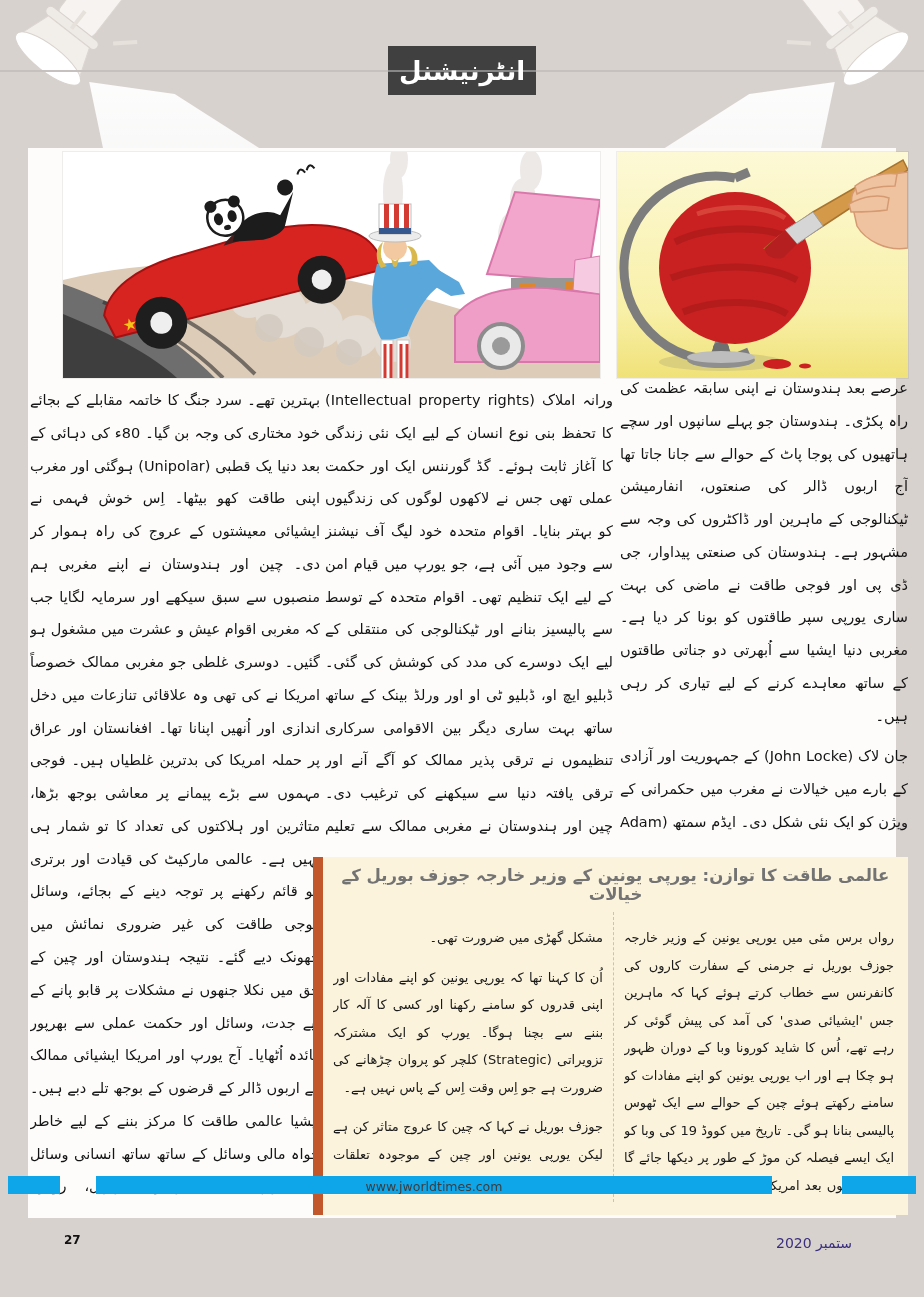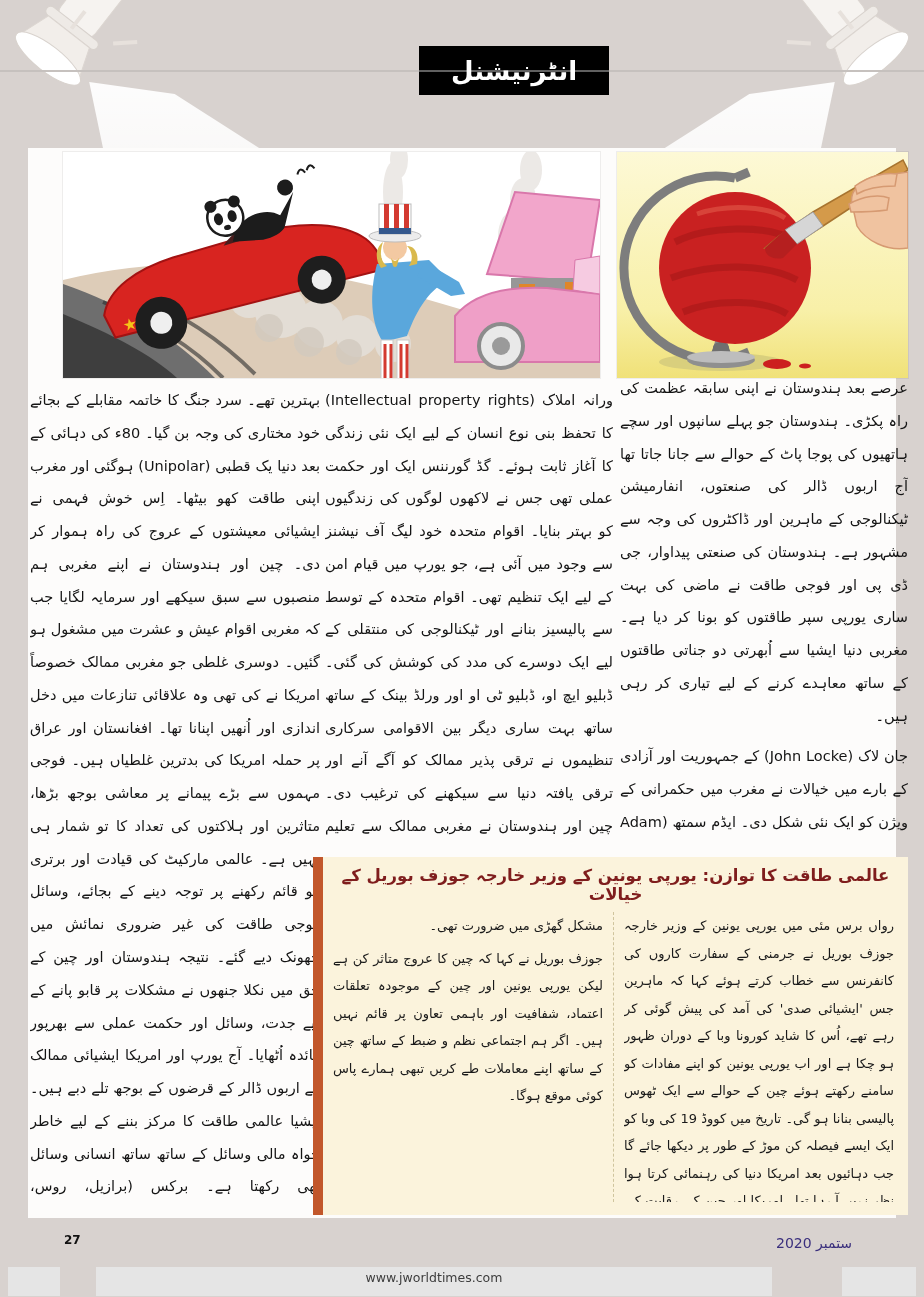--- a/index.html
+++ b/index.html
@@ -6,42 +6,42 @@
   body{width:924px;height:1297px;background:#d8d2cf;font-family:"DejaVu Sans",sans-serif;position:relative;overflow:hidden;}
   .layer{position:absolute;}
   
   .beam{position:absolute;z-index:1;background:linear-gradient(to bottom,rgba(255,255,255,.95),rgba(255,255,255,.55));}
   .beam-left{left:55px;top:82px;width:570px;height:300px;clip-path:polygon(6% 0,21% 4%,100% 100%,17% 100%);}
   .beam-right{left:299px;top:82px;width:570px;height:300px;clip-path:polygon(79% 4%,94% 0,83% 100%,0 100%);}
   .content-bg{left:28px;top:148px;width:868px;height:1070px;background:#fdfcfb;z-index:2;}
   .lamp{z-index:2;}
   
   .header-rule{left:0;top:70px;width:924px;height:2px;background:#c6c1be;z-index:2;}
-  .section-badge{left:388px;top:46px;width:190px;height:49px;background:#000000;z-index:3;display:flex;align-items:center;justify-content:center;color:#fff;font-size:26px;font-weight:bold;direction:rtl;margin-left:31px;}
+  .section-badge{left:388px;top:46px;width:148px;height:49px;background:#404040;z-index:3;display:flex;align-items:center;justify-content:center;color:#fff;font-size:26px;font-weight:bold;direction:rtl;}
   .section-badge::after{content:"";position:absolute;left:0;top:24px;width:100%;height:2px;background:rgba(255,255,255,.38);}
   
   .illus{z-index:3;overflow:hidden;box-shadow:0 0 0 1px rgba(0,0,0,.06);}
   .illus-left{left:63px;top:152px;width:537px;height:226px;background:#ffffff;}
   .illus-right{left:617px;top:152px;width:291px;height:226px;}
   
   .col{z-index:3;direction:rtl;text-align:justify;color:#141414;overflow:hidden;}
   .col .para{margin:0 0 8px;font-size:14.5px;line-height:2.26;}
   .col-right{left:620px;top:372px;width:288px;height:466px;}
   .col-middle{left:325px;top:384px;width:288px;height:466px;}
   .col-left{left:30px;top:384px;width:290px;height:826px;}
   
   .hbox{left:313px;top:857px;width:595px;height:358px;background:#FBF3DC;border-left:10px solid #C2572B;z-index:4;box-sizing:border-box;}
-  .hb-title{margin:9px 14px 4px;text-align:center;color:#7f1d1d;font-weight:bold;font-size:16.5px;direction:rtl;}
+  .hb-title{margin:9px 14px 4px;text-align:center;color:#737373;font-weight:bold;font-size:16.5px;direction:rtl;}
   .hb-cols{display:flex;flex-direction:row-reverse;padding:4px 14px 0 10px;gap:10px;}
   .hb-col{width:50%;direction:rtl;text-align:justify;color:#1a1a1a;overflow:hidden;height:290px;}
-  .hb-col .para{margin:0 0 5px;font-size:13px;line-height:2.12;}
+  .hb-col .para{margin:12px 0 5px;font-size:13px;line-height:2.12;}
   .hb-divider{width:0;border-left:1px dashed #cfc49d;}
   
   .footer-el{z-index:4;}
-  .f-bar{background:#e5e5e5;height:29px;top:1267px;position:absolute;}
+  .f-bar{background:#0ea5e9;height:18px;top:1176px;position:absolute;}
   .f-bar-left{left:8px;width:52px;}
   .f-bar-main{left:96px;width:676px;text-align:center;}
   .f-bar-main span{font-size:12.5px;color:#3d3d3d;line-height:15px;}
   .f-bar-right{left:842px;width:74px;}
   .f-num{position:absolute;left:64px;top:1233px;font-size:12px;font-weight:bold;color:#111;}
   .f-date{position:absolute;left:776px;top:1235px;font-size:14px;color:#3A2F7D;direction:rtl;}
 </style>
 </head>
 <body>
 
@@ -218,20 +218,21 @@
 
 <div class="layer hbox">
   <div class="hb-title">عالمی طاقت کا توازن: یورپی یونین کے وزیر خارجہ جوزف بوریل کے خیالات</div>
   <div class="hb-cols">
     <div class="hb-col" lang="ur">
         <p class="para">رواں برس مئی میں یورپی یونین کے وزیر خارجہ جوزف بوریل نے جرمنی کے سفارت کاروں کی کانفرنس سے خطاب کرتے ہوئے کہا کہ ماہرین جس 'ایشیائی صدی' کی آمد کی پیش گوئی کر رہے تھے، اُس کا شاید کورونا وبا کے دوران ظہور ہو چکا ہے اور اب یورپی یونین کو اپنے مفادات کو سامنے رکھتے ہوئے چین کے حوالے سے ایک ٹھوس پالیسی بنانا ہو گی۔ تاریخ میں کووڈ 19 کی وبا کو ایک ایسے فیصلہ کن موڑ کے طور پر دیکھا جائے گا جب دہائیوں بعد امریکا دنیا کی رہنمائی کرتا ہوا نظر نہیں آ رہا تھا۔ امریکا اور چین کی رقابت کی وجہ سے عالمی ادارے ایسا کردار ادا نہیں کر پا رہے جس کی اِس</p>
       </div>
     <div class="hb-divider"></div>
     <div class="hb-col" lang="ur">
         <p class="para">مشکل گھڑی میں ضرورت تھی۔</p>
+        <p class="para">اُن کا کہنا تھا کہ یورپی یونین کو اپنے مفادات اور اپنی قدروں کو سامنے رکھنا اور کسی کا آلہ کار بننے سے بچنا ہوگا۔ یورپ کو ایک مشترکہ تزویراتی (Strategic) کلچر کو پروان چڑھانے کی ضرورت ہے جو اِس وقت اِس کے پاس نہیں ہے۔</p>
         <p class="para">جوزف بوریل نے کہا کہ چین کا عروج متاثر کن ہے لیکن یورپی یونین اور چین کے موجودہ تعلقات اعتماد، شفافیت اور باہمی تعاون پر قائم نہیں ہیں۔ اگر ہم اجتماعی نظم و ضبط کے ساتھ چین کے ساتھ اپنے معاملات طے کریں تبھی ہمارے پاس کوئی موقع ہوگا۔</p>
       </div>
   </div>
 </div>
 
 <div class="f-bar f-bar-left footer-el"></div>
 <div class="f-num footer-el">27</div>
 <div class="f-bar f-bar-main footer-el">
   <span>www.jworldtimes.com</span>
 </div>

